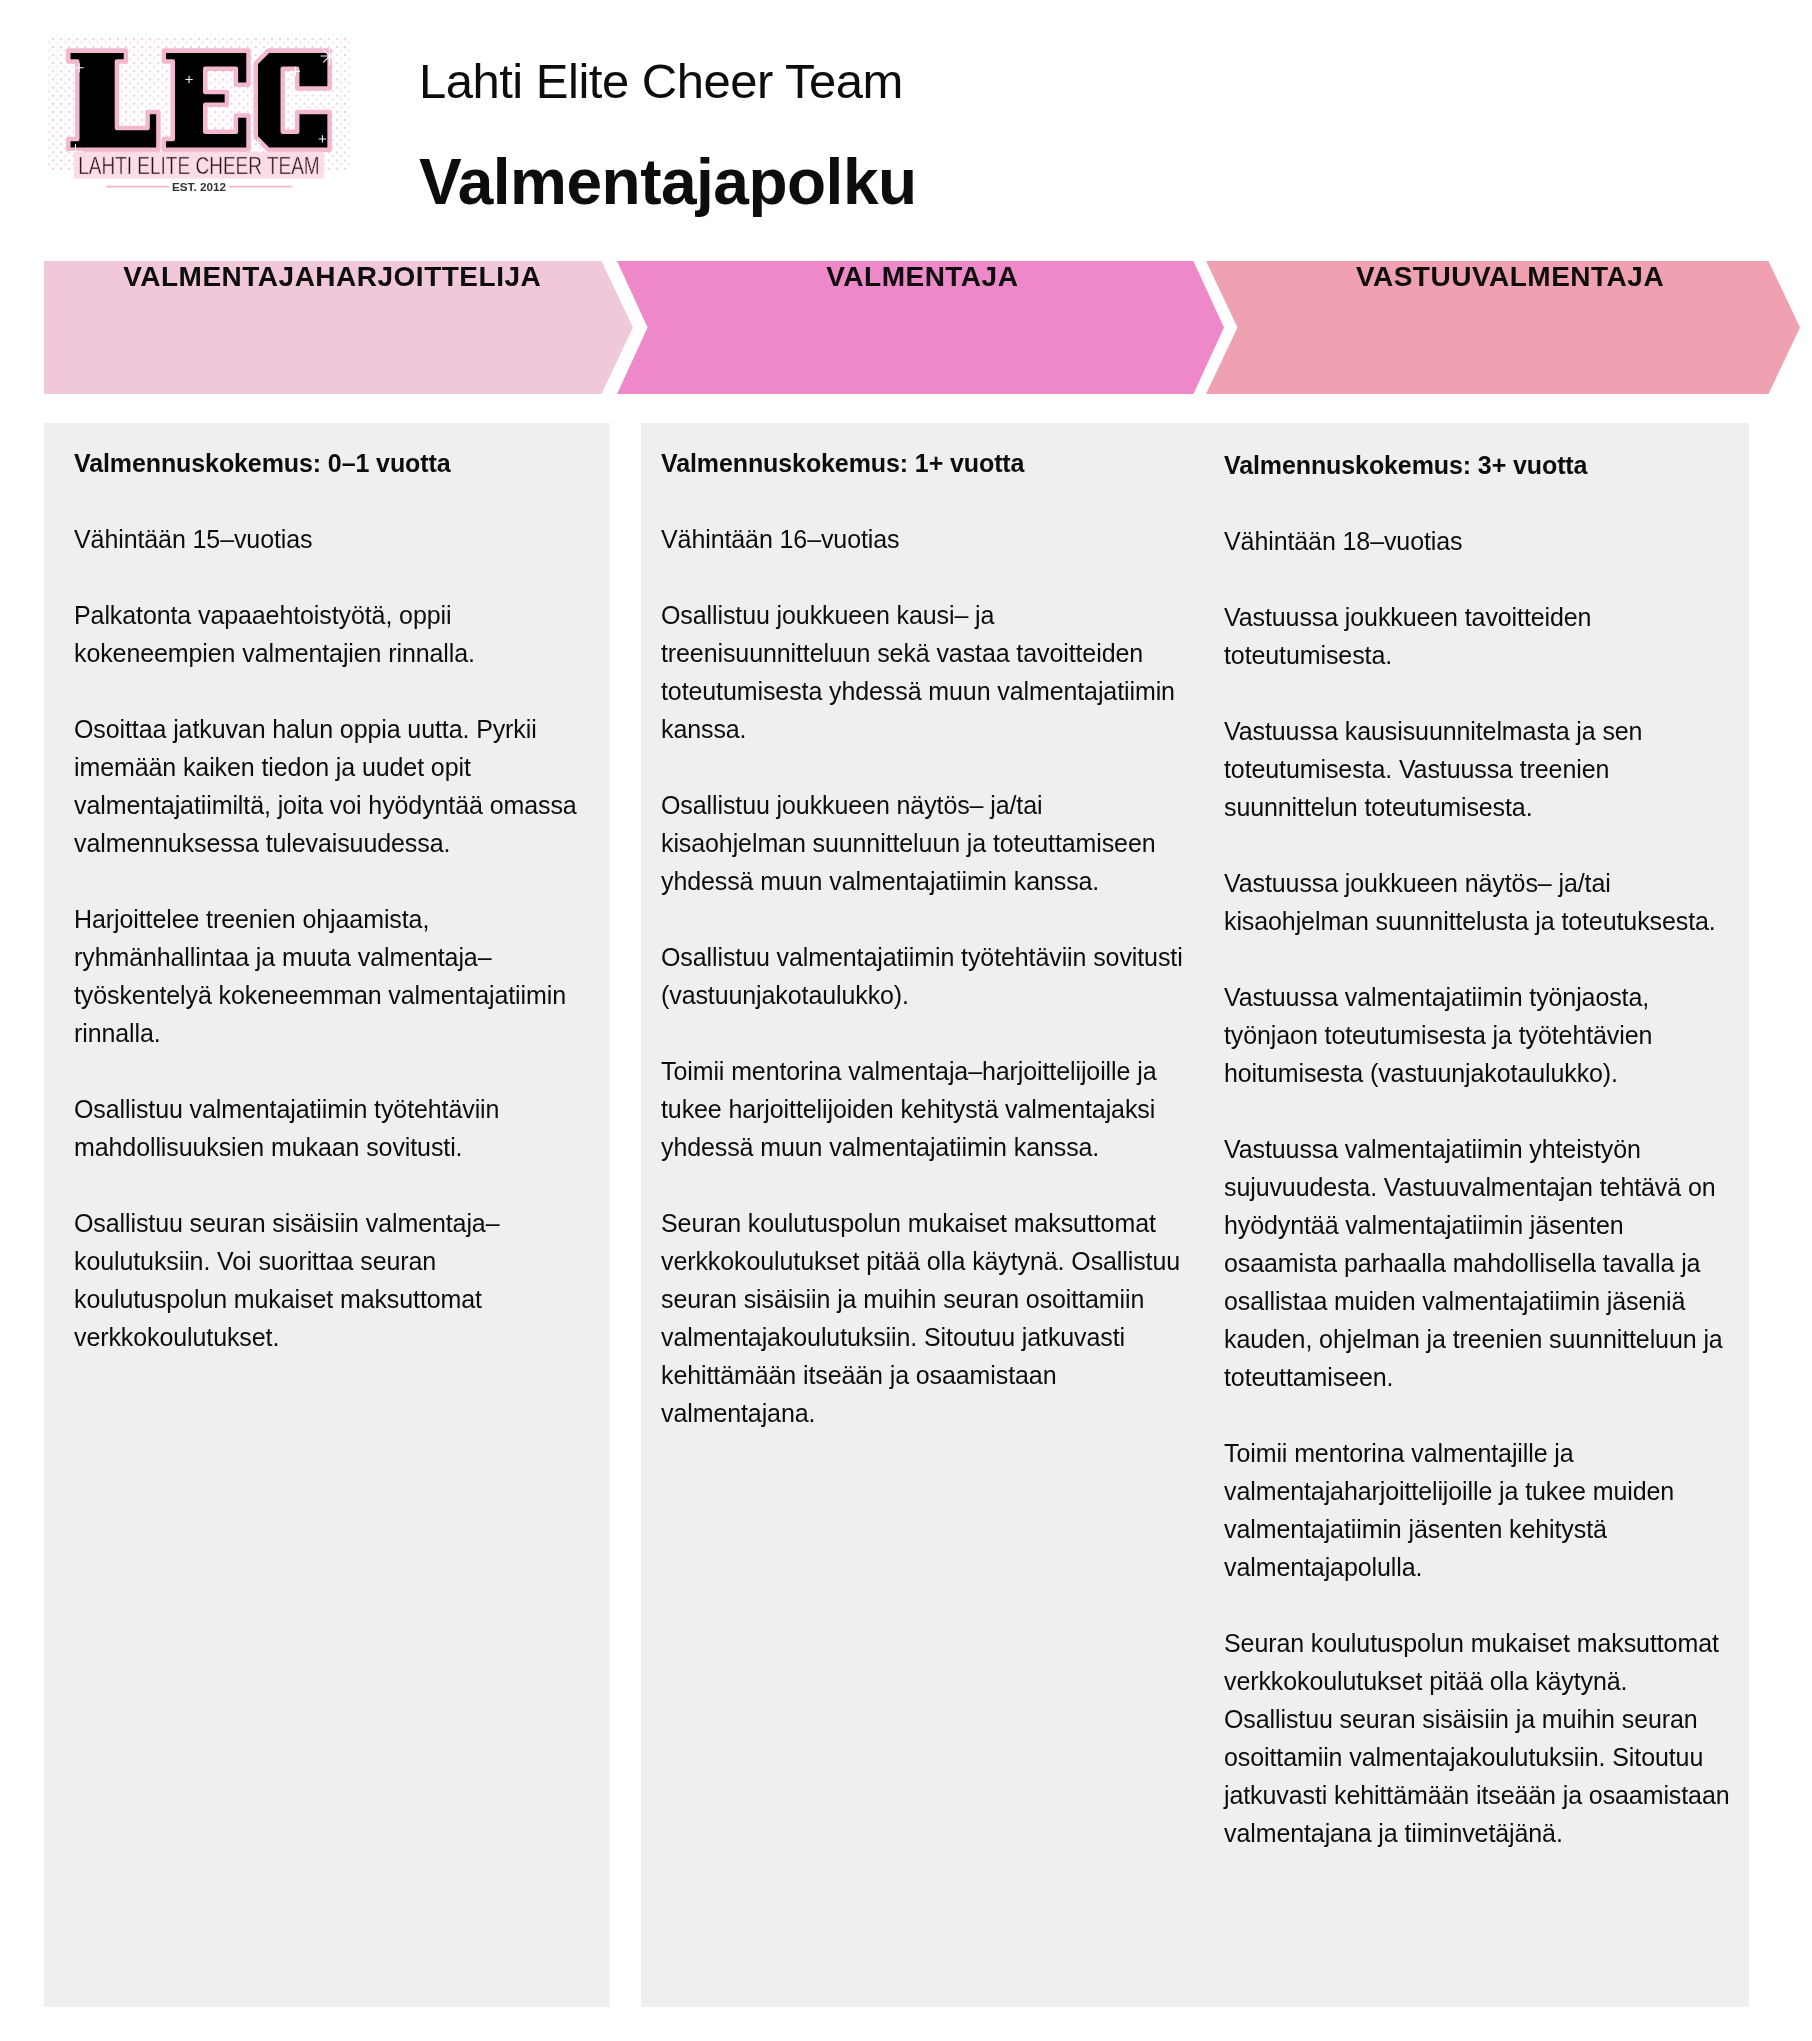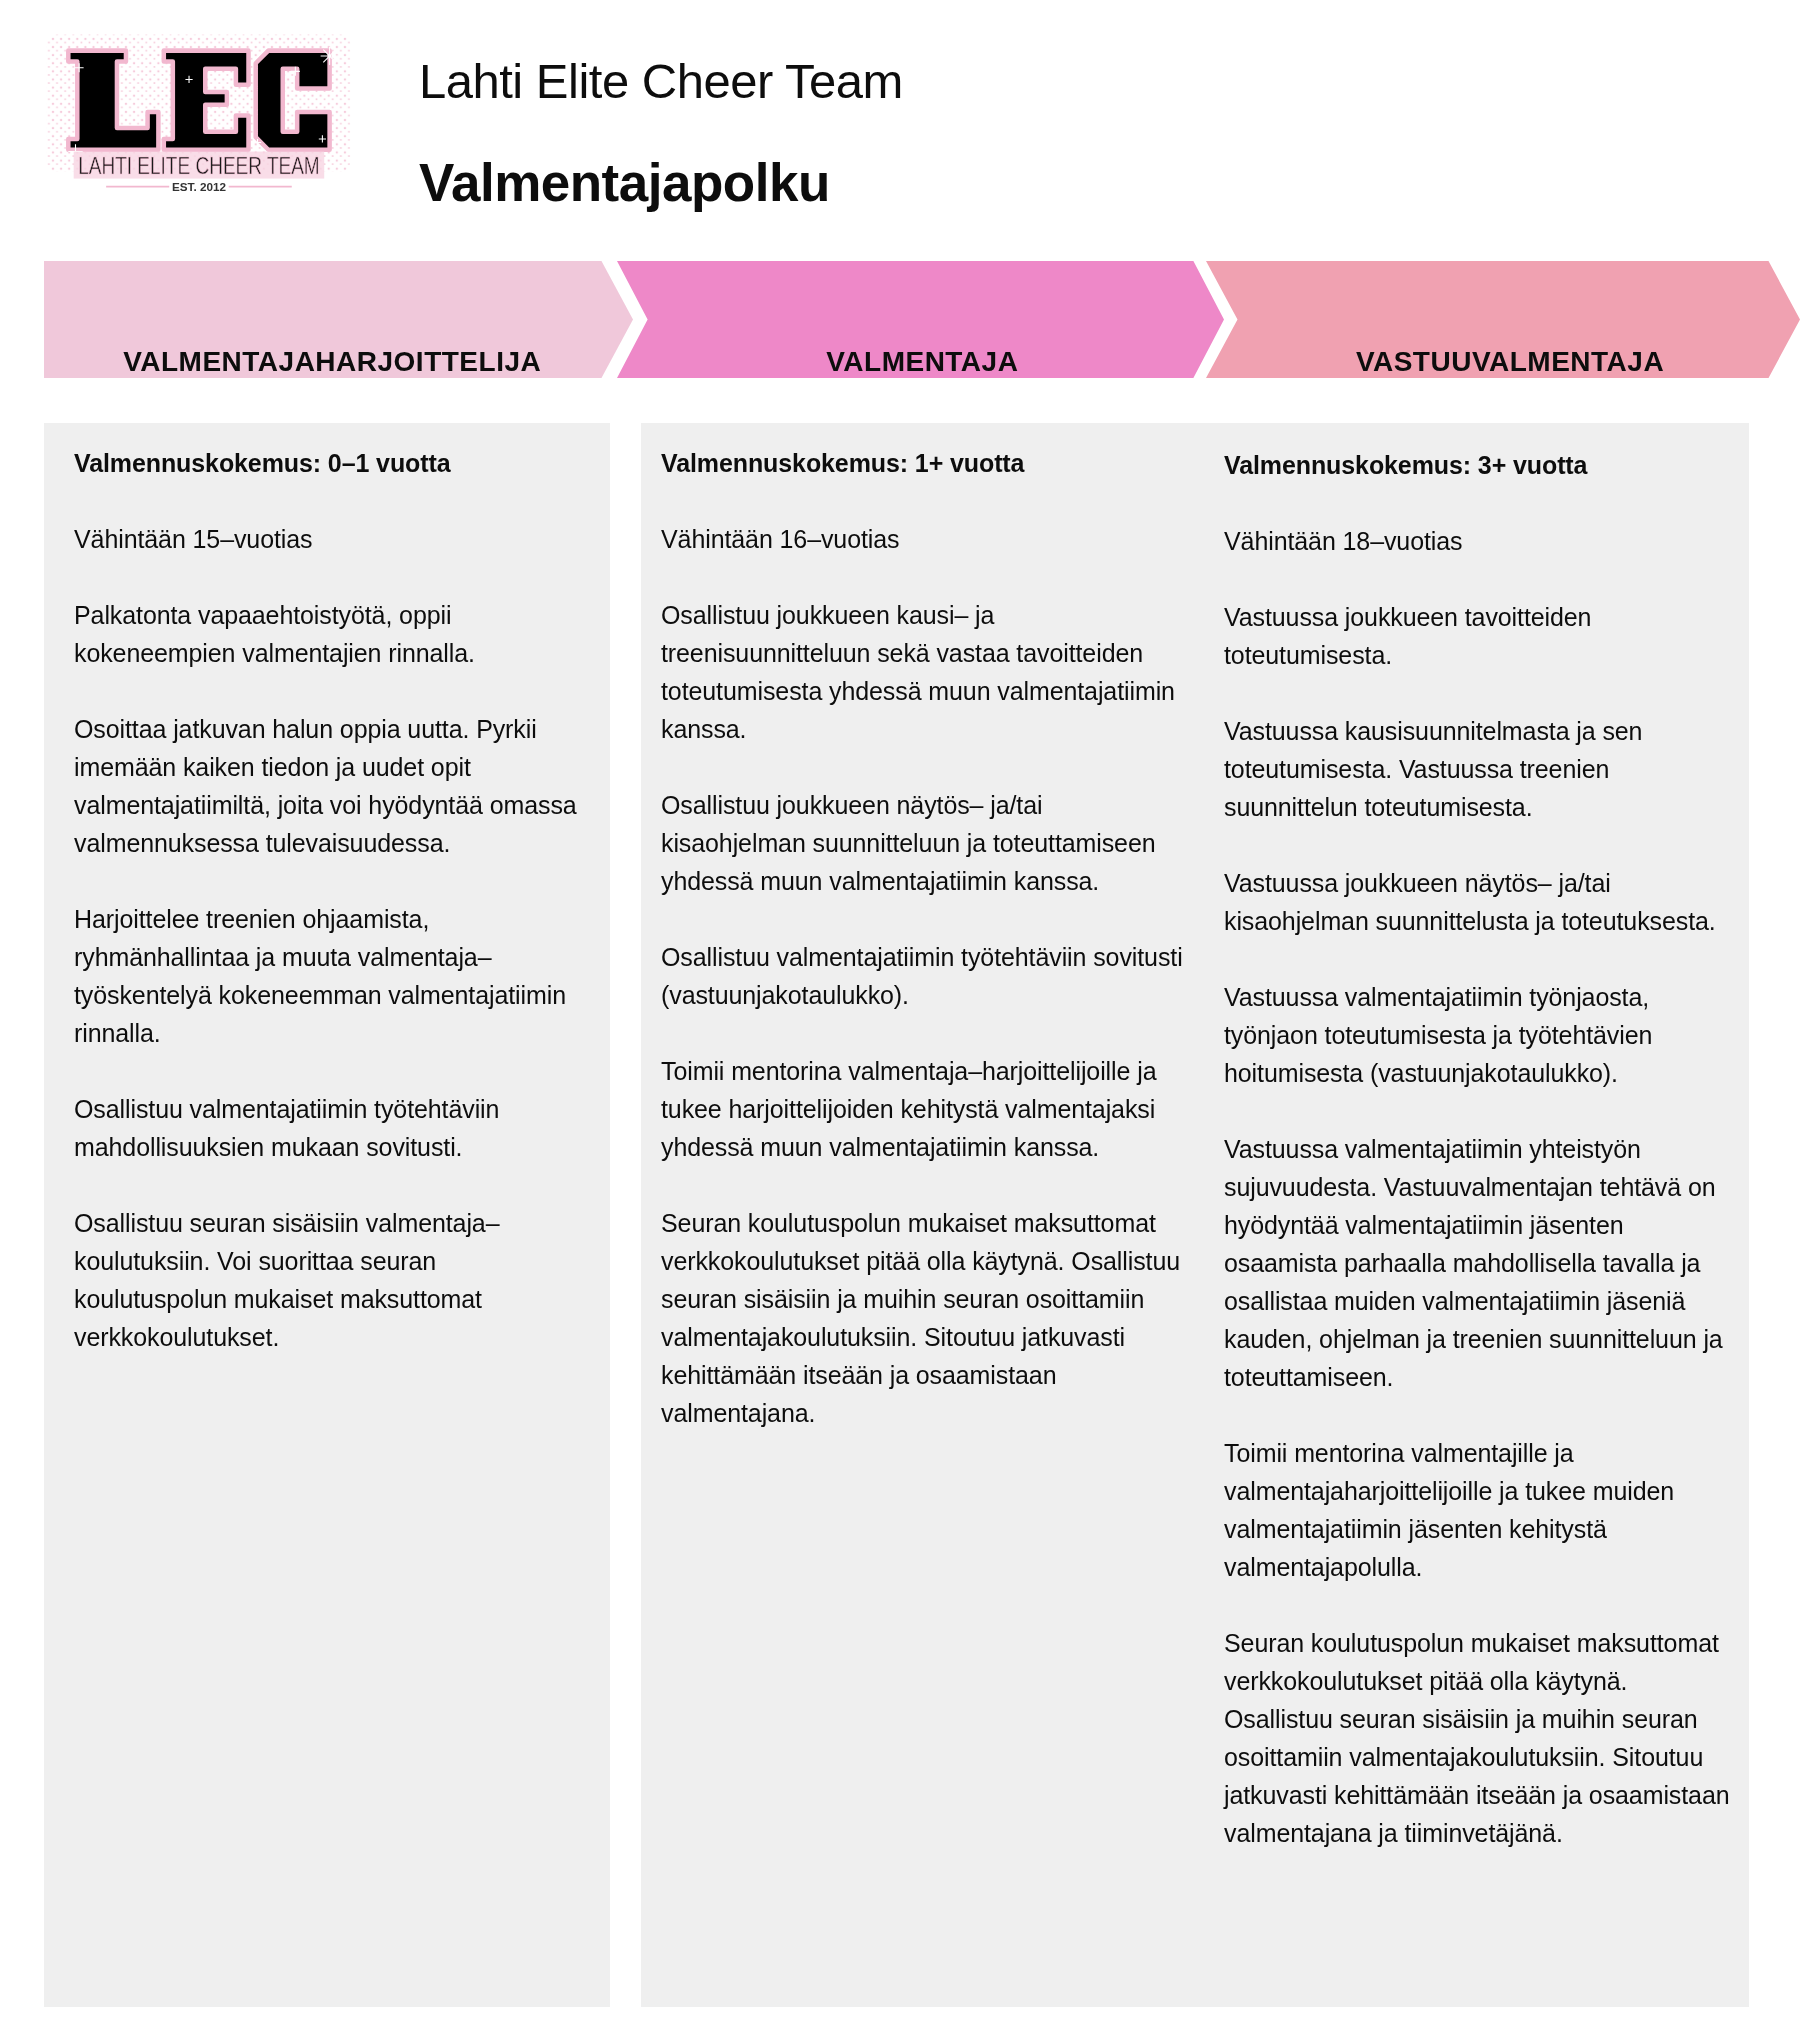--- a/index.html
+++ b/index.html
@@ -6,25 +6,25 @@
   body { width: 1813px; height: 2041px; position: relative; overflow: hidden;
          font-family: "Liberation Sans", "DejaVu Sans", sans-serif; color: #0d0d0d; }
 
   
   .logo { position: absolute; left: 43px; top: 29px; width: 311px; height: 164px; }
   .logo svg { width: 100%; height: 100%; display: block; }
 
   
   .header-titles { position: absolute; left: 419px; top: 52px; }
   .org-name { font-size: 49px; font-weight: 400; line-height: 58px; letter-spacing: -0.5px; margin: 0; }
-  .page-title { font-size: 53px; font-weight: 700; line-height: 63px; margin: 41px 0 0 0; letter-spacing: -0.5px; }
+  .page-title { font-size: 64px; font-weight: 700; line-height: 63px; margin: 41px 0 0 0; letter-spacing: -0.5px; }
 
   
   .arrows { position: absolute; left: 0; top: 261px; width: 1813px; height: 133px; }
-  .arrow { position: absolute; top: 0; height: 117px; display: flex; align-items: flex-end; justify-content: center; }
+  .arrow { position: absolute; top: 0; height: 133px; display: flex; align-items: flex-start; justify-content: center; }
   .arrow .arrow-bg { position: absolute; inset: 0; }
   .arrow .arrow-bg svg { width: 100%; height: 100%; display: block; }
   .arrow .arrow-label { position: relative; font-size: 28px; font-weight: 700; letter-spacing: 0.5px; }
   .arrow-1 { left: 44px; width: 589px; }
   .arrow-2 { left: 617px; width: 607px; }
   .arrow-3 { left: 1206px; width: 594px; }
   .arrow-1 .arrow-label { margin-left: -12.6px; }
   .arrow-2 .arrow-label { margin-left: 3.6px; }
   .arrow-3 .arrow-label { margin-left: 14px; }
 

